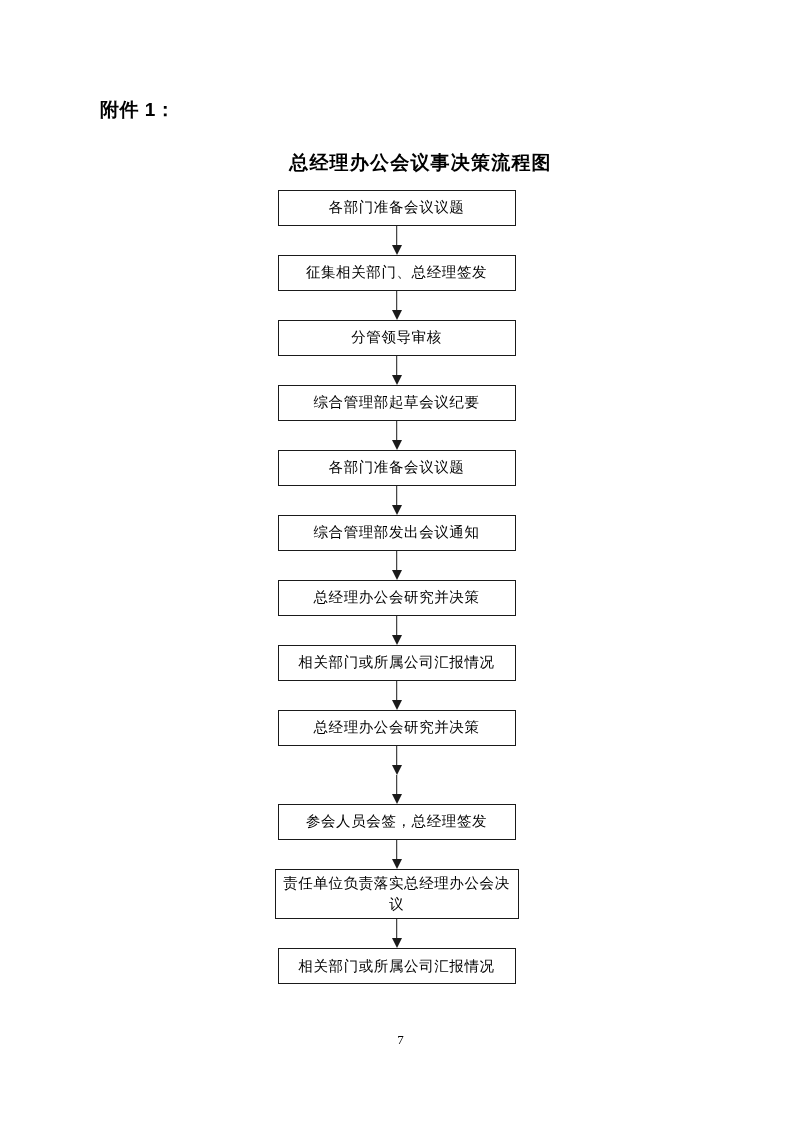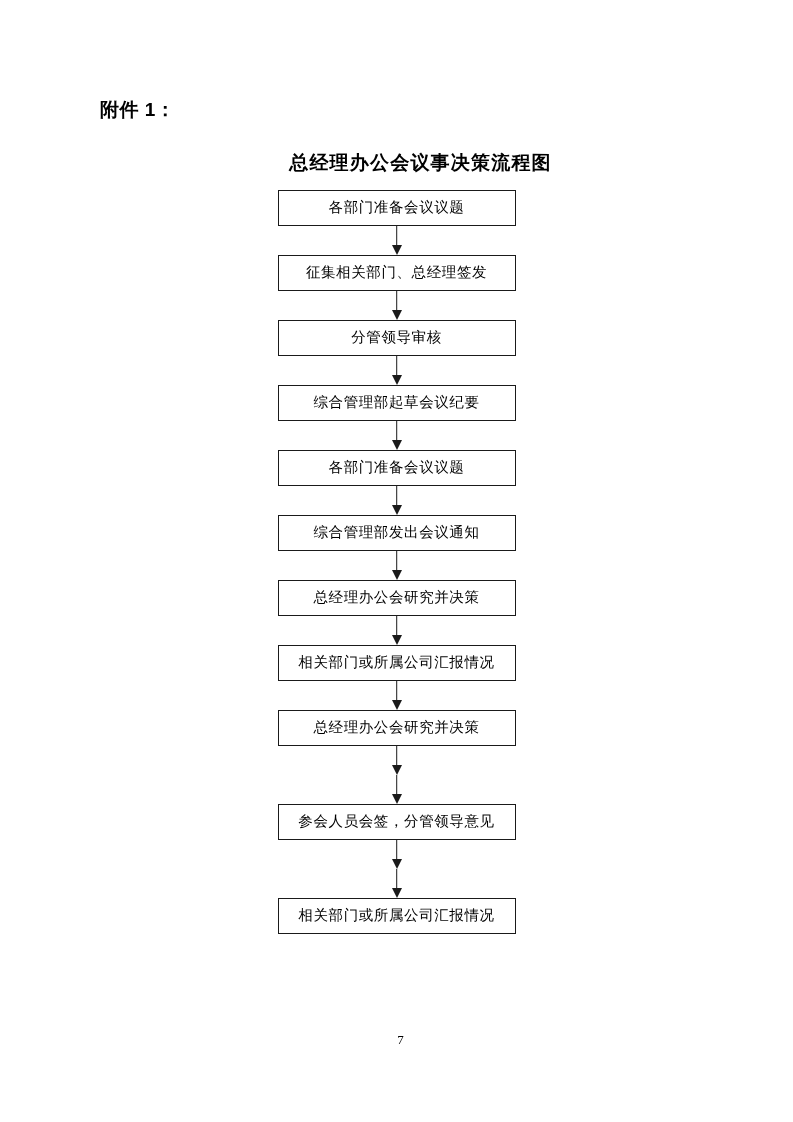--- a/index.html
+++ b/index.html
@@ -233,28 +233,33 @@
       <span class="head"></span>
     </div>
 
     <div class="connector">
       <span class="stem"></span>
       <span class="head"></span>
     </div>
 
     <div class="flow-row">
       <div class="node">
-        <span class="node-label">参会人员会签，分管领导意见</span>
-      </div>
-    </div>
-    <div class="connector">
-      <span class="stem"></span>
-      <span class="head"></span>
-    </div>
-
+        <span class="node-label">参会人员会签，总经理签发</span>
+      </div>
+    </div>
+    <div class="connector">
+      <span class="stem"></span>
+      <span class="head"></span>
+    </div>
+
+    <div class="flow-row">
+      <div class="node wide">
+        <span class="node-label">责任单位负责落实总经理办公会决议</span>
+      </div>
+    </div>
     <div class="connector">
       <span class="stem"></span>
       <span class="head"></span>
     </div>
 
     <div class="flow-row">
       <div class="node">
         <span class="node-label">相关部门或所属公司汇报情况</span>
       </div>
     </div>

